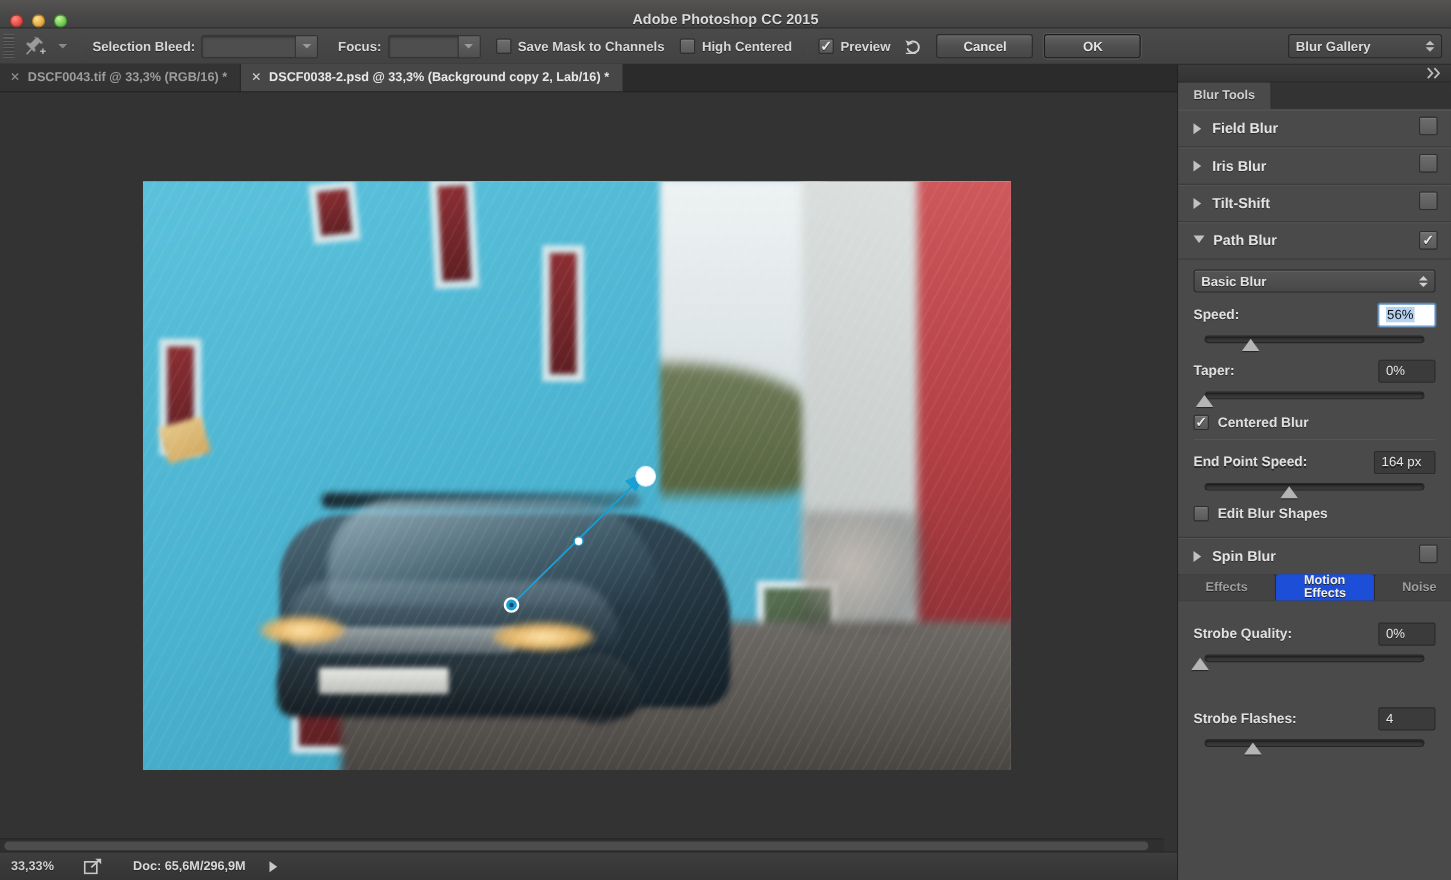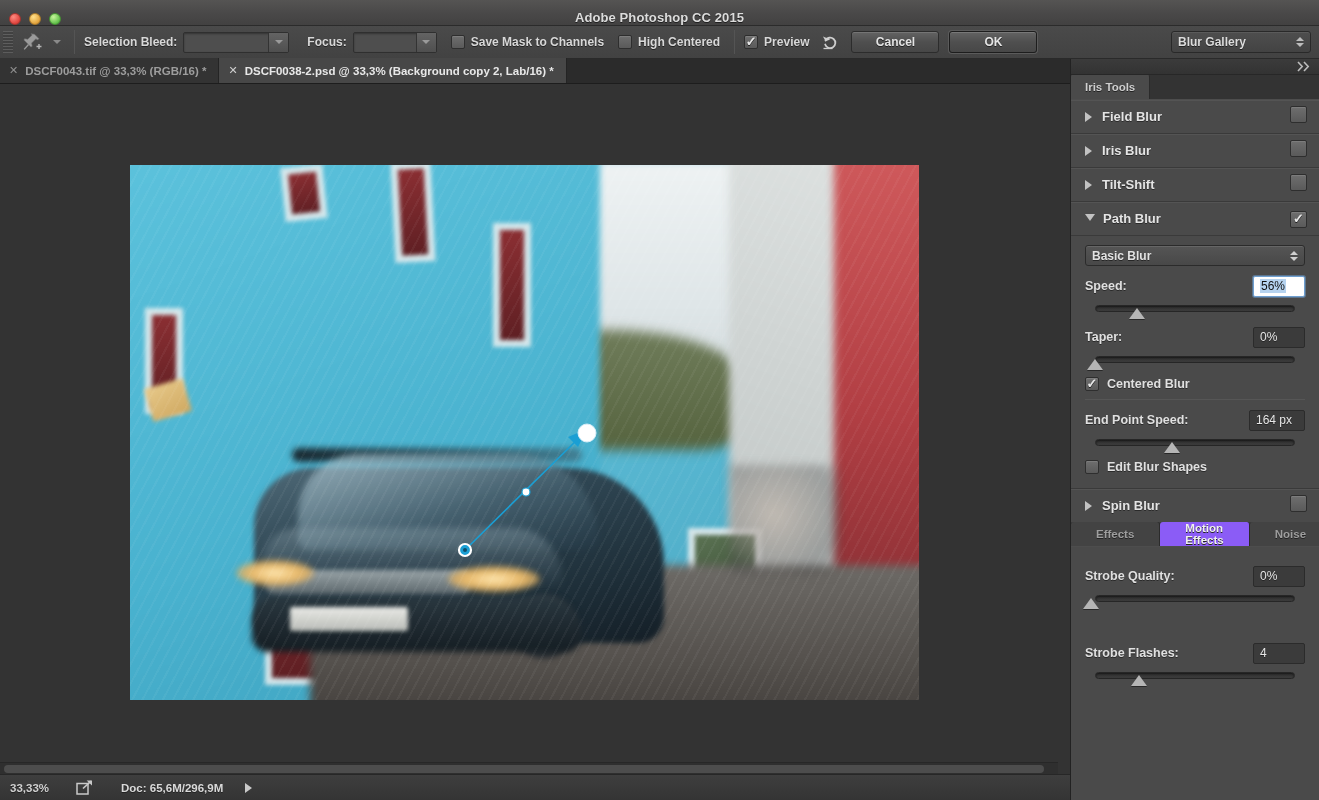--- a/index.html
+++ b/index.html
@@ -377,21 +377,21 @@
     height:24px; background:#333333; display:flex; align-items:flex-end;
     border-top:1px solid #2c2c2c; border-bottom:1px solid #4d4d4d;
   }
   .eff-tab {
     height:24px; padding:0 25px; display:flex; align-items:center;
     font-size:11.5px; font-weight:bold; color:#9e9e9e;
     background:#434343; border-right:1px solid #2b2b2b;
     border-top-left-radius:3px; border-top-right-radius:3px;
     text-shadow:0 1px 0 #222;
   }
-  .eff-tab.active { background:#8b5cf6; color:#f0f0f0;margin-top:12px; }
+  .eff-tab.active { background:#1d4ed8; color:#f0f0f0;margin-top:12px; }
   .eff-body { background:#4a4a4a; padding:18px 14px 0 14px; height:100%; }
   .eff-spacer { height:26px; }
 </style>
 </head>
 <body>
 
 <div id="app">
 
   <div class="titlebar">
     <div class="traffic">
@@ -551,21 +551,21 @@
     <div class="panel-topbar">
       <span class="dbl-chev">
         <svg width="16" height="11" viewBox="0 0 16 11">
           <path d="M2 1 L6.2 5.5 L2 10" fill="none" stroke="#bdbdbd" stroke-width="1.6"></path>
           <path d="M8 1 L12.2 5.5 L8 10" fill="none" stroke="#bdbdbd" stroke-width="1.6"></path>
         </svg>
       </span>
     </div>
 
     <div class="panel-tabs">
-      <div class="ptab">Iris Tools</div>
+      <div class="ptab">Blur Tools</div>
     </div>
 
     <div class="panel-body">
 
       <div class="blur-row">
         <span class="tri"></span>
         <span class="rlabel">Field Blur</span>
         <span class="rcheck"><span class="cbox"></span></span>
       </div>
 

